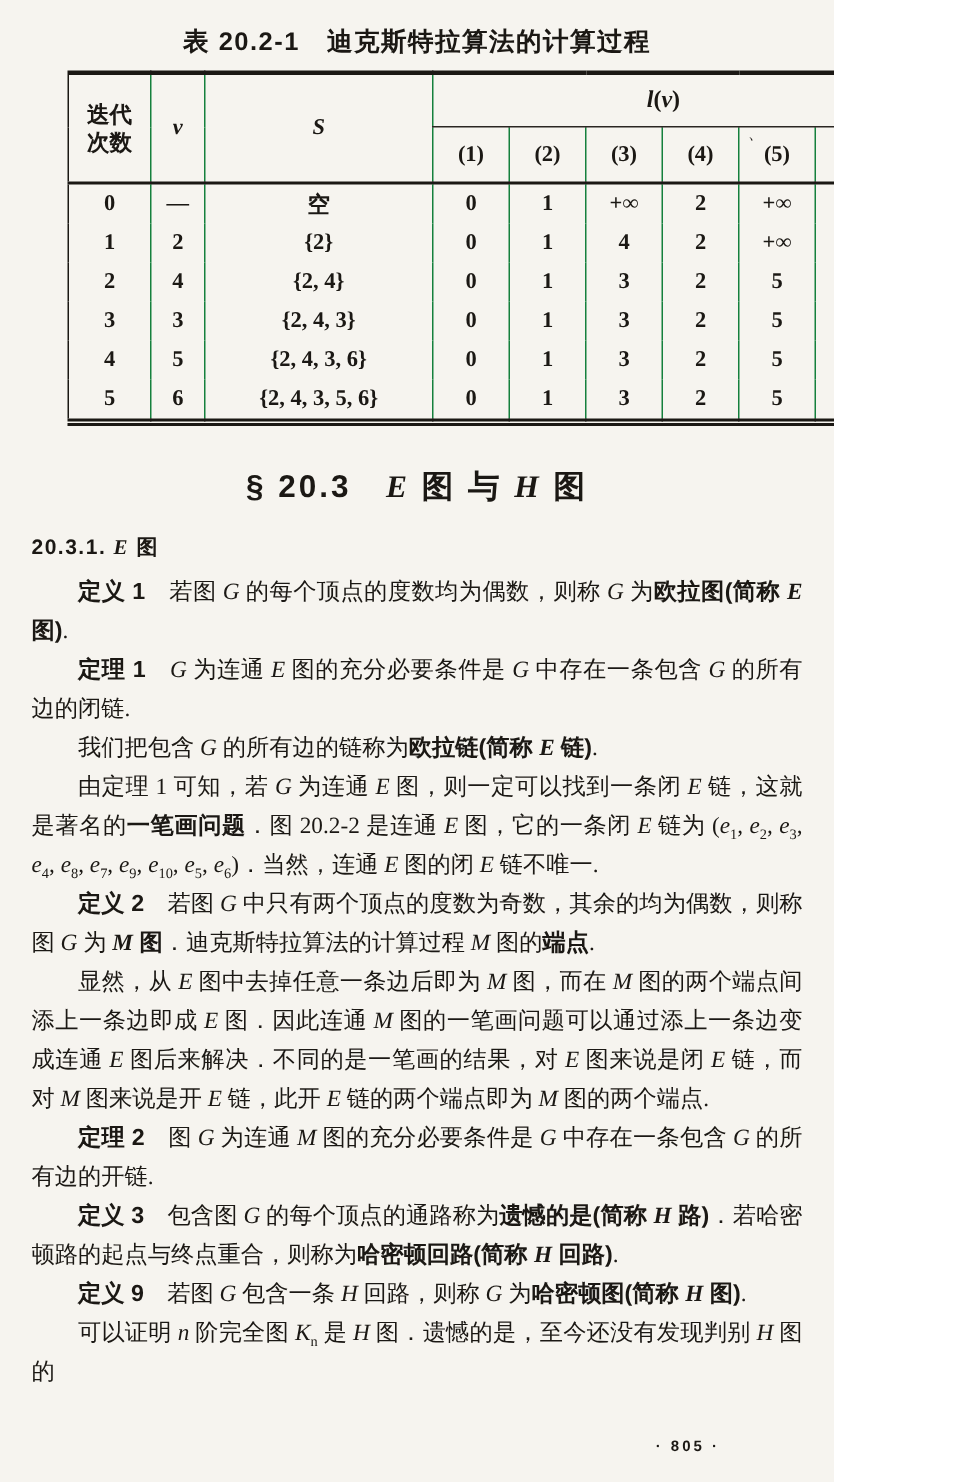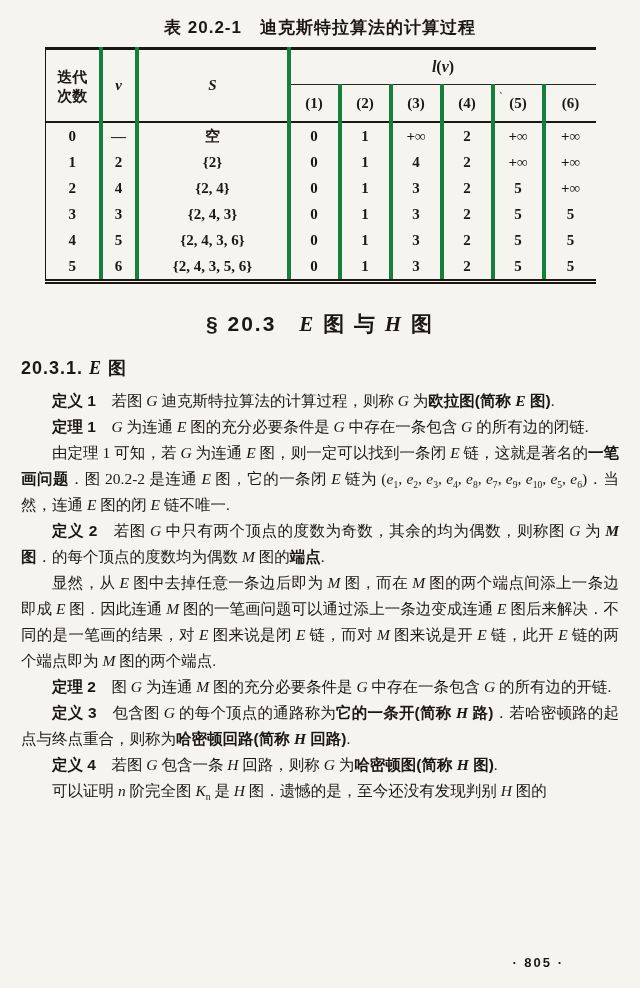--- a/index.html
+++ b/index.html
@@ -1,18 +1,18 @@
 <!DOCTYPE html>
 <html><head>
 <meta charset="utf-8">
 <style>
   html,body{margin:0;padding:0;}
   .page{
     position:relative;
-    width:640px;height:988px;
+    width:556px;height:988px;
     background:#f6f4ef;
     color:#1b1814;
     font-family:"Liberation Serif","DejaVu Serif",serif;
     overflow:hidden;
   }
   .seg-b{font-weight:bold;font-family:"Liberation Sans","DejaVu Sans",sans-serif;}
   .seg-i{font-style:italic;font-family:"Liberation Serif","DejaVu Serif",serif;}
   sub{font-size:0.62em;line-height:0;}
 
   .table-title{
@@ -37,56 +37,56 @@
   table.calc th, table.calc td{
     padding:0;
     text-align:center;
     vertical-align:middle;
     font-weight:bold;
   }
   table.calc thead tr.h1 th{height:34px;}
   table.calc thead tr.h2 th{height:36px;}
   table.calc tbody td{height:26px;}
   table.calc thead{border-bottom:2px solid #1b1814;}
-  .vline{border-left:4px solid #15803d;}
+  .vline{border-left:1px solid #15803d;}
   th.lv{border-bottom:1px solid #2a2622;font-weight:normal;font-size:16px;}
   th.iterh{
     font-family:"Liberation Sans","DejaVu Sans",sans-serif;
     font-size:15px;font-weight:bold;line-height:19px;
   }
   th.varh{font-weight:normal;font-size:15px;}
   .stray-mark{
     position:absolute;left:499px;top:82px;
     font-size:11px;color:#2a2622;transform:rotate(8deg);
   }
 
   .section-heading{
     margin:26px 0 0 0;
     text-align:center;
     font-size:21px;
     font-family:"Liberation Sans","DejaVu Sans",sans-serif;
     letter-spacing:2px;
   }
   .subsection-heading{
     margin:18px 0 8px 21px;
-    font-size:18px;
+    font-size:14px;
     letter-spacing:1px;
   }
   .body-text{margin:0 21px;}
   .para{
     margin:0;
     text-indent:2em;
     text-align:justify;
     font-size:15.5px;
     line-height:26px;
   }
   .page-number{
     position:absolute;
     right:76px;bottom:18px;
-    font-size:13px;
+    font-size:10px;
     font-weight:bold;
     letter-spacing:2px;
     font-family:"Liberation Sans","DejaVu Sans",sans-serif;
     text-align:right;
   }
 </style>
 </head>
 <body>
 
 <div class="page">
@@ -194,30 +194,31 @@
         <td class="vline">5</td>
       </tr>
     </tbody>
   </table>
 
   <div class="section-heading"><span class="seg-b">§ 20.3　</span><span class="seg-b seg-i">E</span><span class="seg-b"> 图 与 </span><span class="seg-b seg-i">H</span><span class="seg-b"> 图</span></div>
 
   <div class="subsection-heading"><span class="seg-b">20.3.1. </span><span class="seg-b seg-i">E</span><span class="seg-b"> 图</span></div>
 
   <div class="body-text">
-    <p class="para"><span class="seg-b">定义 1</span><span>　若图 </span><span class="seg-i">G</span><span> 迪克斯特拉算法的计算过程，则称 </span><span class="seg-i">G</span><span> 为</span><span class="seg-b">欧拉图(简称 </span><span class="seg-b seg-i">E</span><span class="seg-b"> 图)</span><span>.</span></p>
+    <p class="para"><span class="seg-b">定义 1</span><span>　若图 </span><span class="seg-i">G</span><span> 的每个顶点的度数均为偶数，则称 </span><span class="seg-i">G</span><span> 为</span><span class="seg-b">欧拉图(简称 </span><span class="seg-b seg-i">E</span><span class="seg-b"> 图)</span><span>.</span></p>
     <p class="para"><span class="seg-b">定理 1</span><span>　</span><span class="seg-i">G</span><span> 为连通 </span><span class="seg-i">E</span><span> 图的充分必要条件是 </span><span class="seg-i">G</span><span> 中存在一条包含 </span><span class="seg-i">G</span><span> 的所有边的闭链.</span></p>
+    <p class="para"><span>我们把包含 </span><span class="seg-i">G</span><span> 的所有边的链称为</span><span class="seg-b">欧拉链(简称 </span><span class="seg-b seg-i">E</span><span class="seg-b"> 链)</span><span>.</span></p>
     <p class="para"><span>由定理 1 可知，若 </span><span class="seg-i">G</span><span> 为连通 </span><span class="seg-i">E</span><span> 图，则一定可以找到一条闭 </span><span class="seg-i">E</span><span> 链，这就是著名的</span><span class="seg-b">一笔画问题</span><span>．图 20.2-2 是连通 </span><span class="seg-i">E</span><span> 图，它的一条闭 </span><span class="seg-i">E</span><span> 链为 (</span><span class="seg-i">e</span><sub>1</sub><span>, </span><span class="seg-i">e</span><sub>2</sub><span>, </span><span class="seg-i">e</span><sub>3</sub><span>, </span><span class="seg-i">e</span><sub>4</sub><span>, </span><span class="seg-i">e</span><sub>8</sub><span>, </span><span class="seg-i">e</span><sub>7</sub><span>, </span><span class="seg-i">e</span><sub>9</sub><span>, </span><span class="seg-i">e</span><sub>10</sub><span>, </span><span class="seg-i">e</span><sub>5</sub><span>, </span><span class="seg-i">e</span><sub>6</sub><span>)．当然，连通 </span><span class="seg-i">E</span><span> 图的闭 </span><span class="seg-i">E</span><span> 链不唯一.</span></p>
-    <p class="para"><span class="seg-b">定义 2</span><span>　若图 </span><span class="seg-i">G</span><span> 中只有两个顶点的度数为奇数，其余的均为偶数，则称图 </span><span class="seg-i">G</span><span> 为 </span><span class="seg-b seg-i">M</span><span class="seg-b"> 图</span><span>．的每个顶点的度数均为偶数 </span><span class="seg-i">M</span><span> 图的</span><span class="seg-b">端点</span><span>.</span></p>
+    <p class="para"><span class="seg-b">定义 2</span><span>　若图 </span><span class="seg-i">G</span><span> 中只有两个顶点的度数为奇数，其余的均为偶数，则称图 </span><span class="seg-i">G</span><span> 为 </span><span class="seg-b seg-i">M</span><span class="seg-b"> 图</span><span>．迪克斯特拉算法的计算过程 </span><span class="seg-i">M</span><span> 图的</span><span class="seg-b">端点</span><span>.</span></p>
     <p class="para"><span>显然，从 </span><span class="seg-i">E</span><span> 图中去掉任意一条边后即为 </span><span class="seg-i">M</span><span> 图，而在 </span><span class="seg-i">M</span><span> 图的两个端点间添上一条边即成 </span><span class="seg-i">E</span><span> 图．因此连通 </span><span class="seg-i">M</span><span> 图的一笔画问题可以通过添上一条边变成连通 </span><span class="seg-i">E</span><span> 图后来解决．不同的是一笔画的结果，对 </span><span class="seg-i">E</span><span> 图来说是闭 </span><span class="seg-i">E</span><span> 链，而对 </span><span class="seg-i">M</span><span> 图来说是开 </span><span class="seg-i">E</span><span> 链，此开 </span><span class="seg-i">E</span><span> 链的两个端点即为 </span><span class="seg-i">M</span><span> 图的两个端点.</span></p>
     <p class="para"><span class="seg-b">定理 2</span><span>　图 </span><span class="seg-i">G</span><span> 为连通 </span><span class="seg-i">M</span><span> 图的充分必要条件是 </span><span class="seg-i">G</span><span> 中存在一条包含 </span><span class="seg-i">G</span><span> 的所有边的开链.</span></p>
   </div>
 
 
   <div class="body-text">
-    <p class="para"><span class="seg-b">定义 3</span><span>　包含图 </span><span class="seg-i">G</span><span> 的每个顶点的通路称为</span><span class="seg-b">它的一条开(简称 </span><span class="seg-b seg-i">H</span><span class="seg-b"> 路)</span><span>．若哈密顿路的起点与终点重合，则称为</span><span class="seg-b">哈密顿回路(简称 </span><span class="seg-b seg-i">H</span><span class="seg-b"> 回路)</span><span>.</span></p>
-    <p class="para"><span class="seg-b">定义 4</span><span>　若图 </span><span class="seg-i">G</span><span> 包含一条 </span><span class="seg-i">H</span><span> 回路，则称 </span><span class="seg-i">G</span><span> 为</span><span class="seg-b">哈密顿图(简称 </span><span class="seg-b seg-i">H</span><span class="seg-b"> 图)</span><span>.</span></p>
+    <p class="para"><span class="seg-b">定义 3</span><span>　包含图 </span><span class="seg-i">G</span><span> 的每个顶点的通路称为</span><span class="seg-b">遗憾的是(简称 </span><span class="seg-b seg-i">H</span><span class="seg-b"> 路)</span><span>．若哈密顿路的起点与终点重合，则称为</span><span class="seg-b">哈密顿回路(简称 </span><span class="seg-b seg-i">H</span><span class="seg-b"> 回路)</span><span>.</span></p>
+    <p class="para"><span class="seg-b">定义 9</span><span>　若图 </span><span class="seg-i">G</span><span> 包含一条 </span><span class="seg-i">H</span><span> 回路，则称 </span><span class="seg-i">G</span><span> 为</span><span class="seg-b">哈密顿图(简称 </span><span class="seg-b seg-i">H</span><span class="seg-b"> 图)</span><span>.</span></p>
     <p class="para"><span>可以证明 </span><span class="seg-i">n</span><span> 阶完全图 </span><span class="seg-i">K</span><sub>n</sub><span> 是 </span><span class="seg-i">H</span><span> 图．遗憾的是，至今还没有发现判别 </span><span class="seg-i">H</span><span> 图的</span></p>
   </div>
 
   <div class="page-number">· 805 ·</div>
 
 </div>
 
 </body></html>

